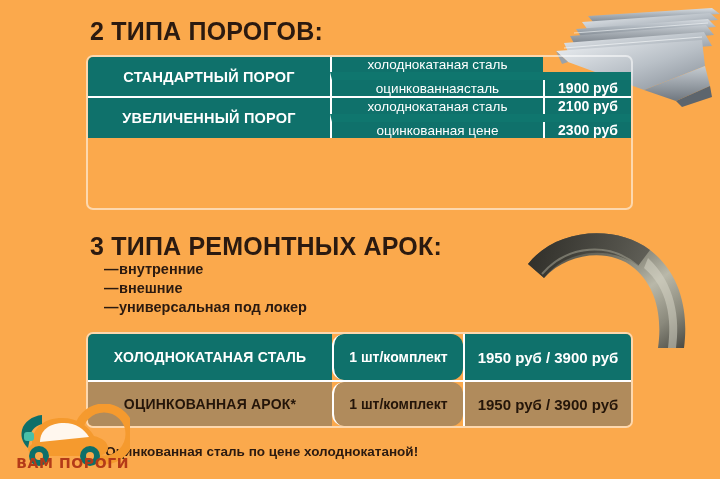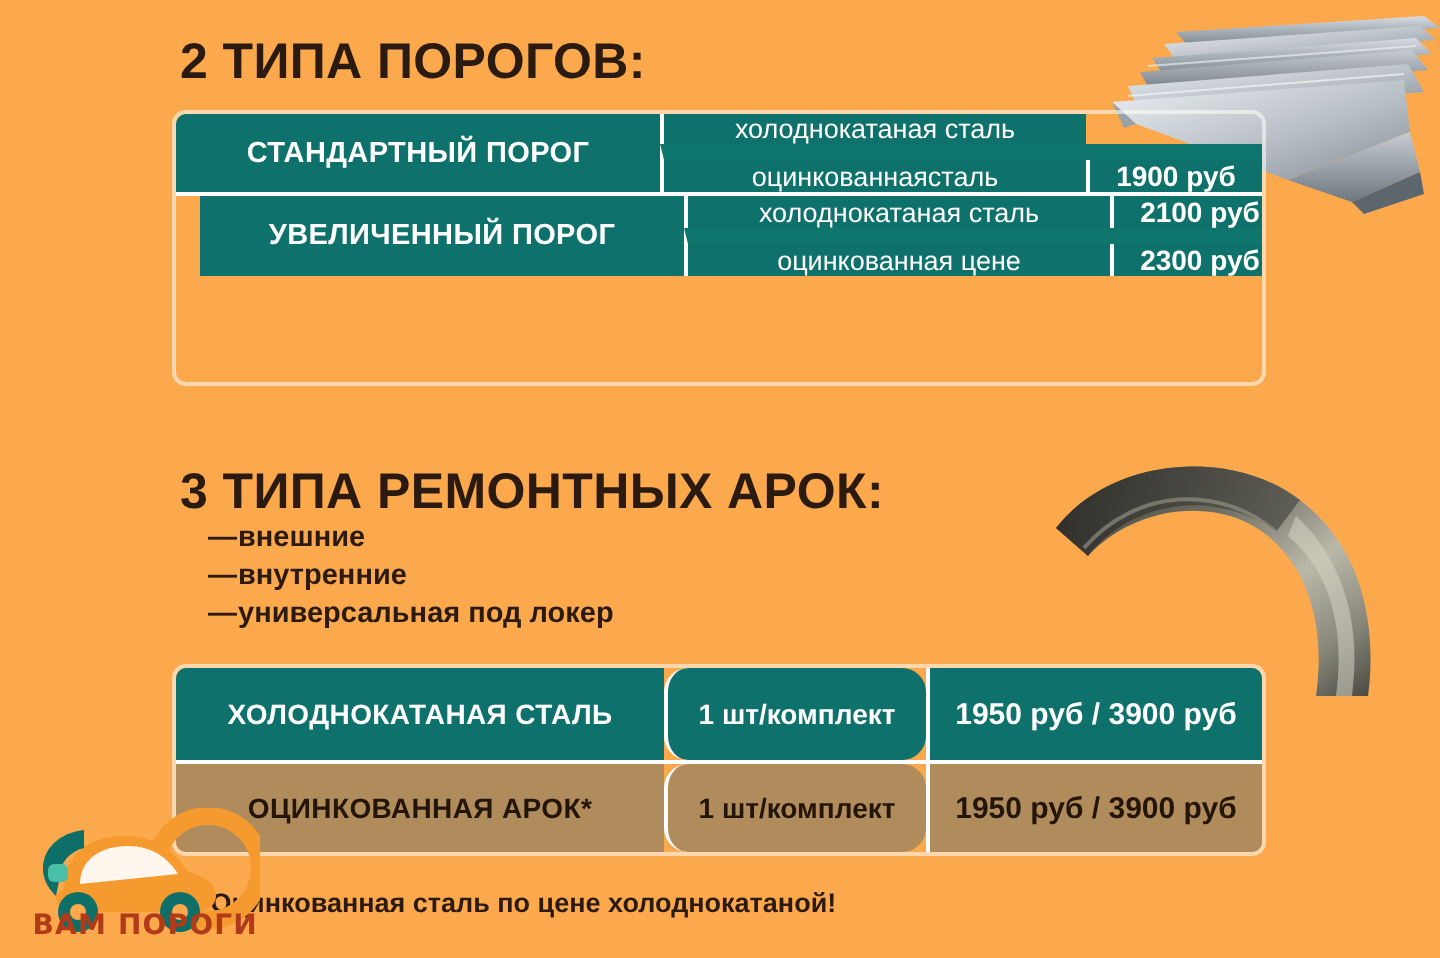--- a/index.html
+++ b/index.html
@@ -35,26 +35,26 @@
   }
   .bullet .dash{display:inline-block;width:15px;}
 
   
   .tbl{
     position:absolute;
     border-radius:5px;
     overflow:hidden;
     box-shadow:0 0 0 2px rgba(255,255,255,.55);
   }
-  #table-sills{left:88px;top:57px;width:543px;height:134px;}
+  #table-sills{left:88px;top:57px;width:543px;height:151px;}
   #table-arches{left:88px;top:334px;width:543px;height:92px;}
 
   
   .grp{display:flex;width:100%;}
-  .grp + .grp{border-top:2px solid #ffffff;padding-left:12px;}
+  .grp + .grp{border-top:2px solid #ffffff;}
   .grp-label{
     width:242px;flex:0 0 242px;
     background:#0F716B;color:#ffffff;
     display:flex;align-items:center;justify-content:center;
     font-size:14.5px;font-weight:bold;text-align:center;
     box-sizing:border-box;padding:0 6px;
     letter-spacing:.2px;
   }
   .grp-rows{flex:1 1 auto;display:flex;flex-direction:column;}
   .sub-row{
@@ -198,24 +198,24 @@
         </div>
       </div>
     </div>
 
   </div>
 
   <div class="heading" id="h2">3 ТИПА РЕМОНТНЫХ АРОК:</div>
 
   <div id="bullets">
     <div class="bullet">
+      <span class="dash">—</span><span>внутренние</span>
+    </div>
+    <div class="bullet">
       <span class="dash">—</span><span>внешние</span>
-    </div>
-    <div class="bullet">
-      <span class="dash">—</span><span>внутренние</span>
     </div>
     <div class="bullet">
       <span class="dash">—</span><span>универсальная под локер</span>
     </div>
   </div>
 
   <div class="tbl" id="table-arches">
     <div class="a-row teal">
       <div class="cell a-name">ХОЛОДНОКАТАНАЯ СТАЛЬ</div>
       <div class="cell a-qty">1 шт/комплект</div>

